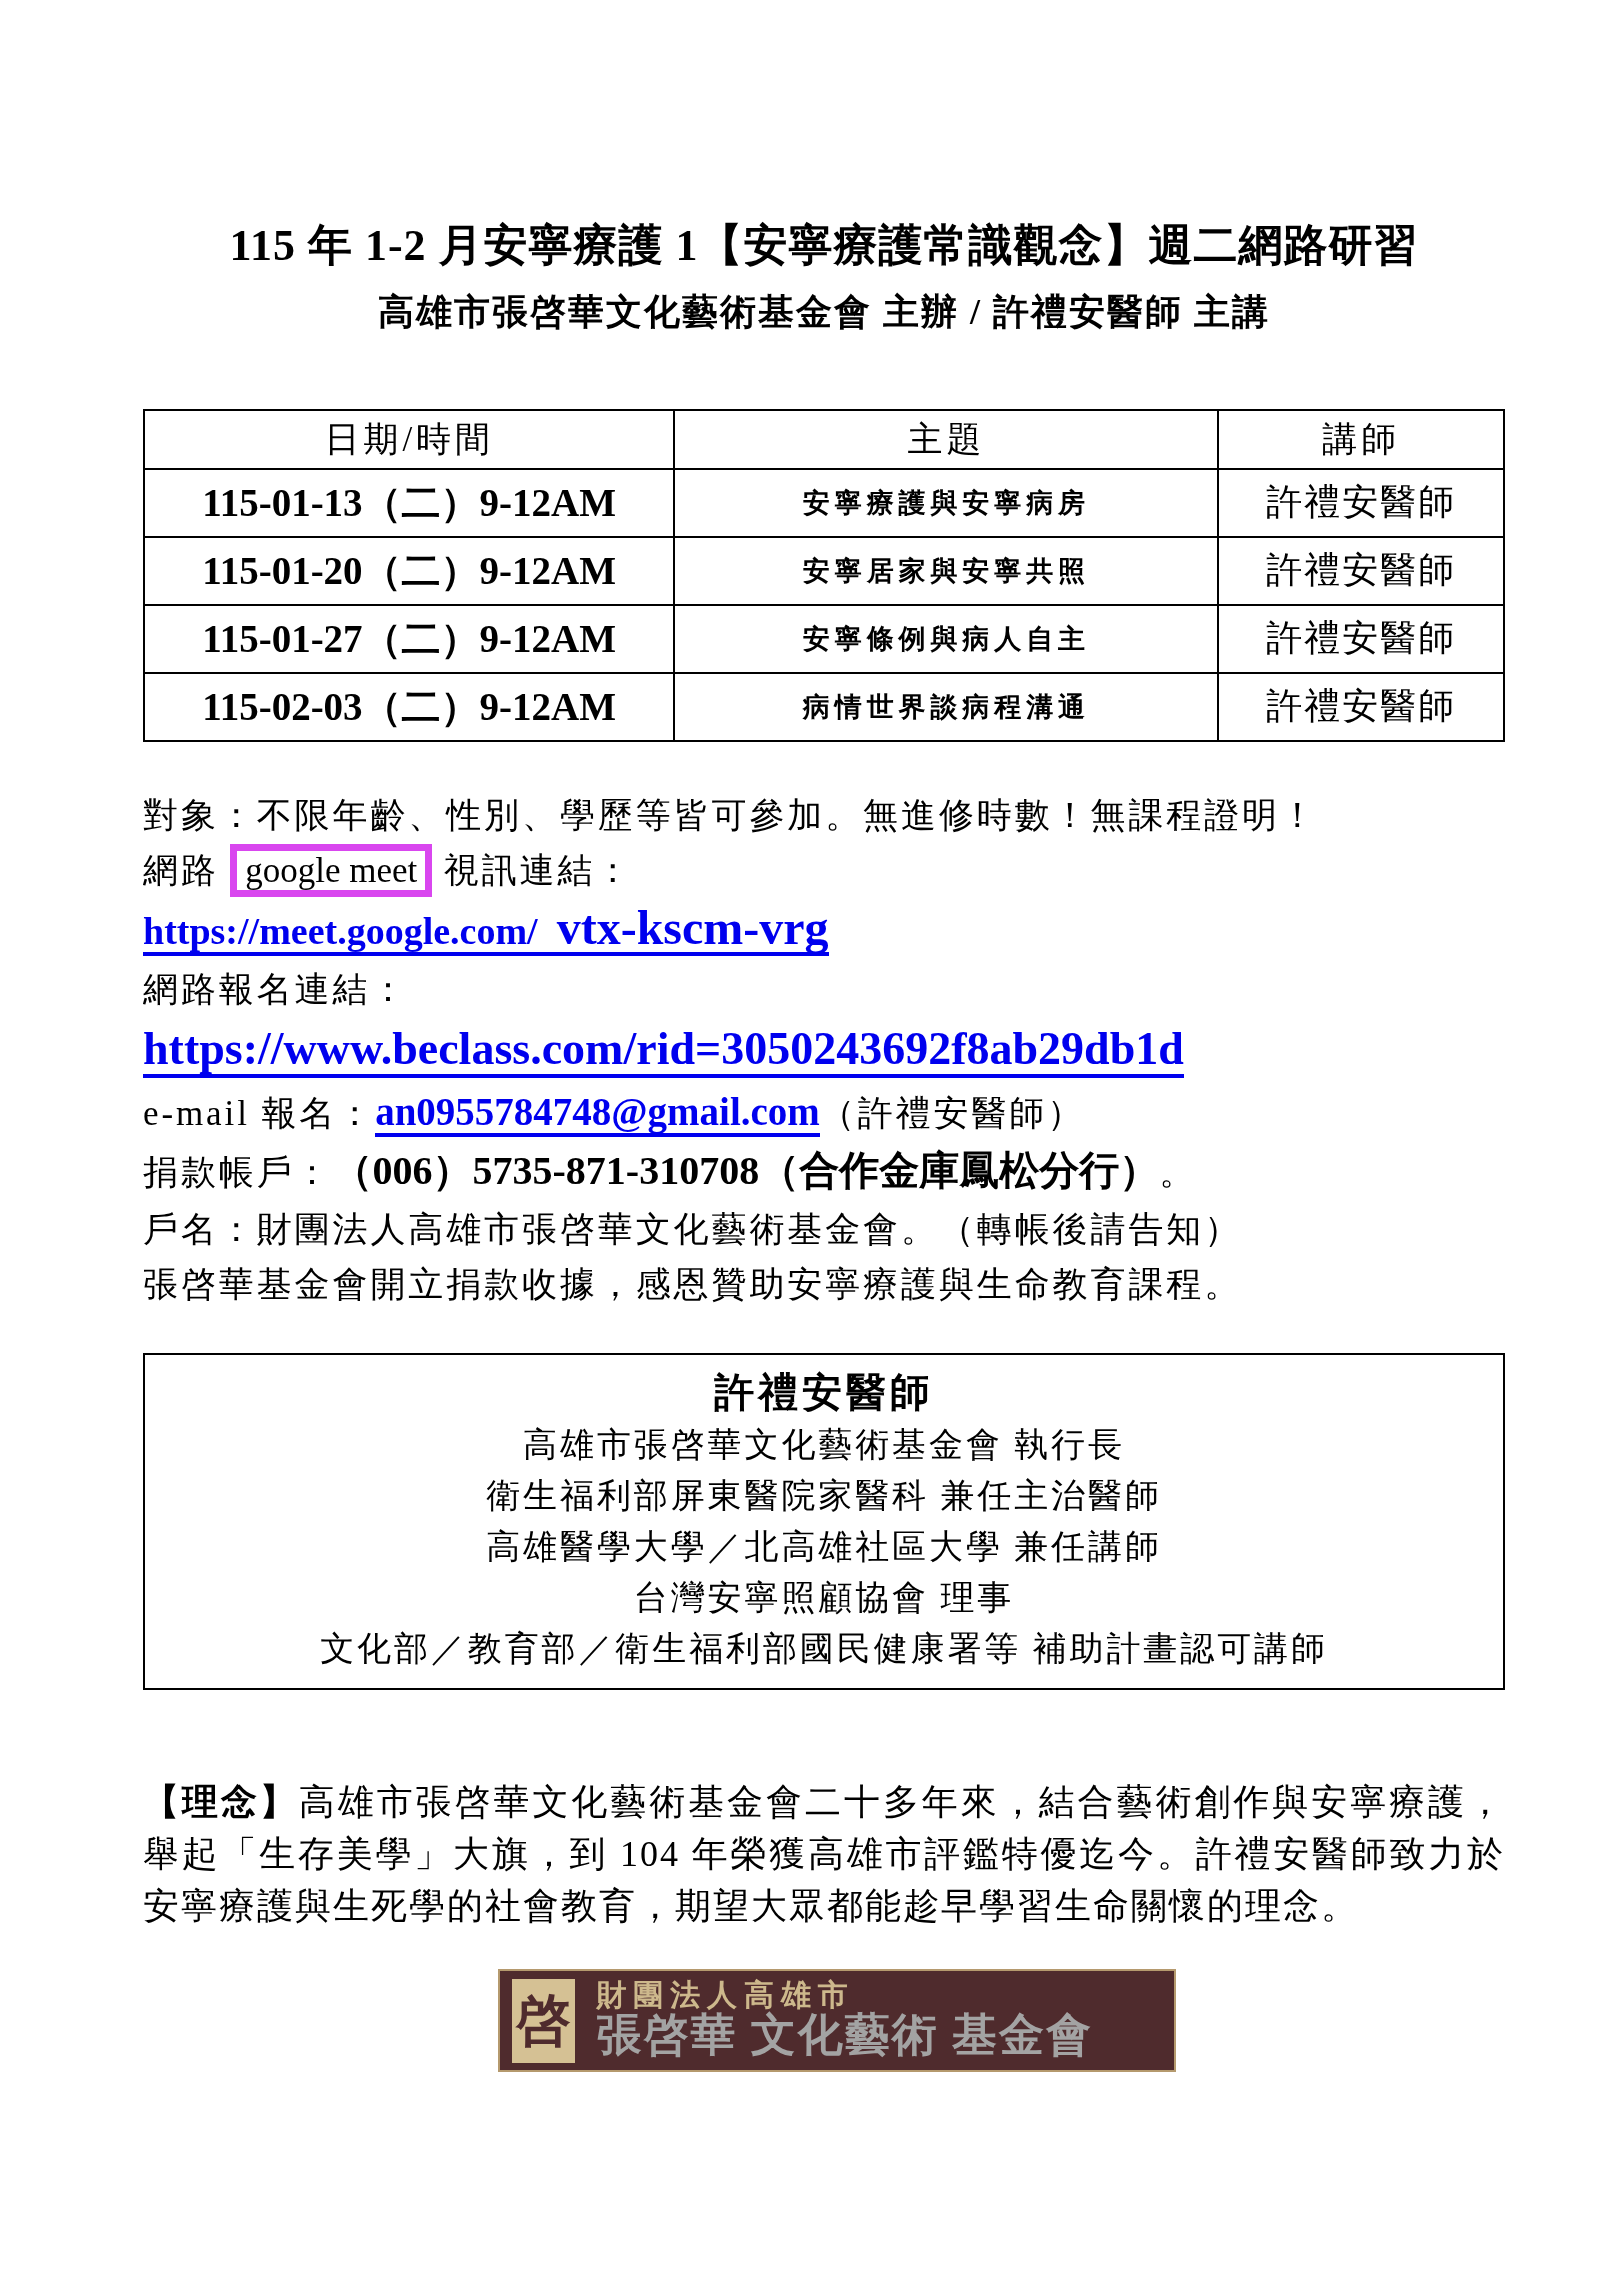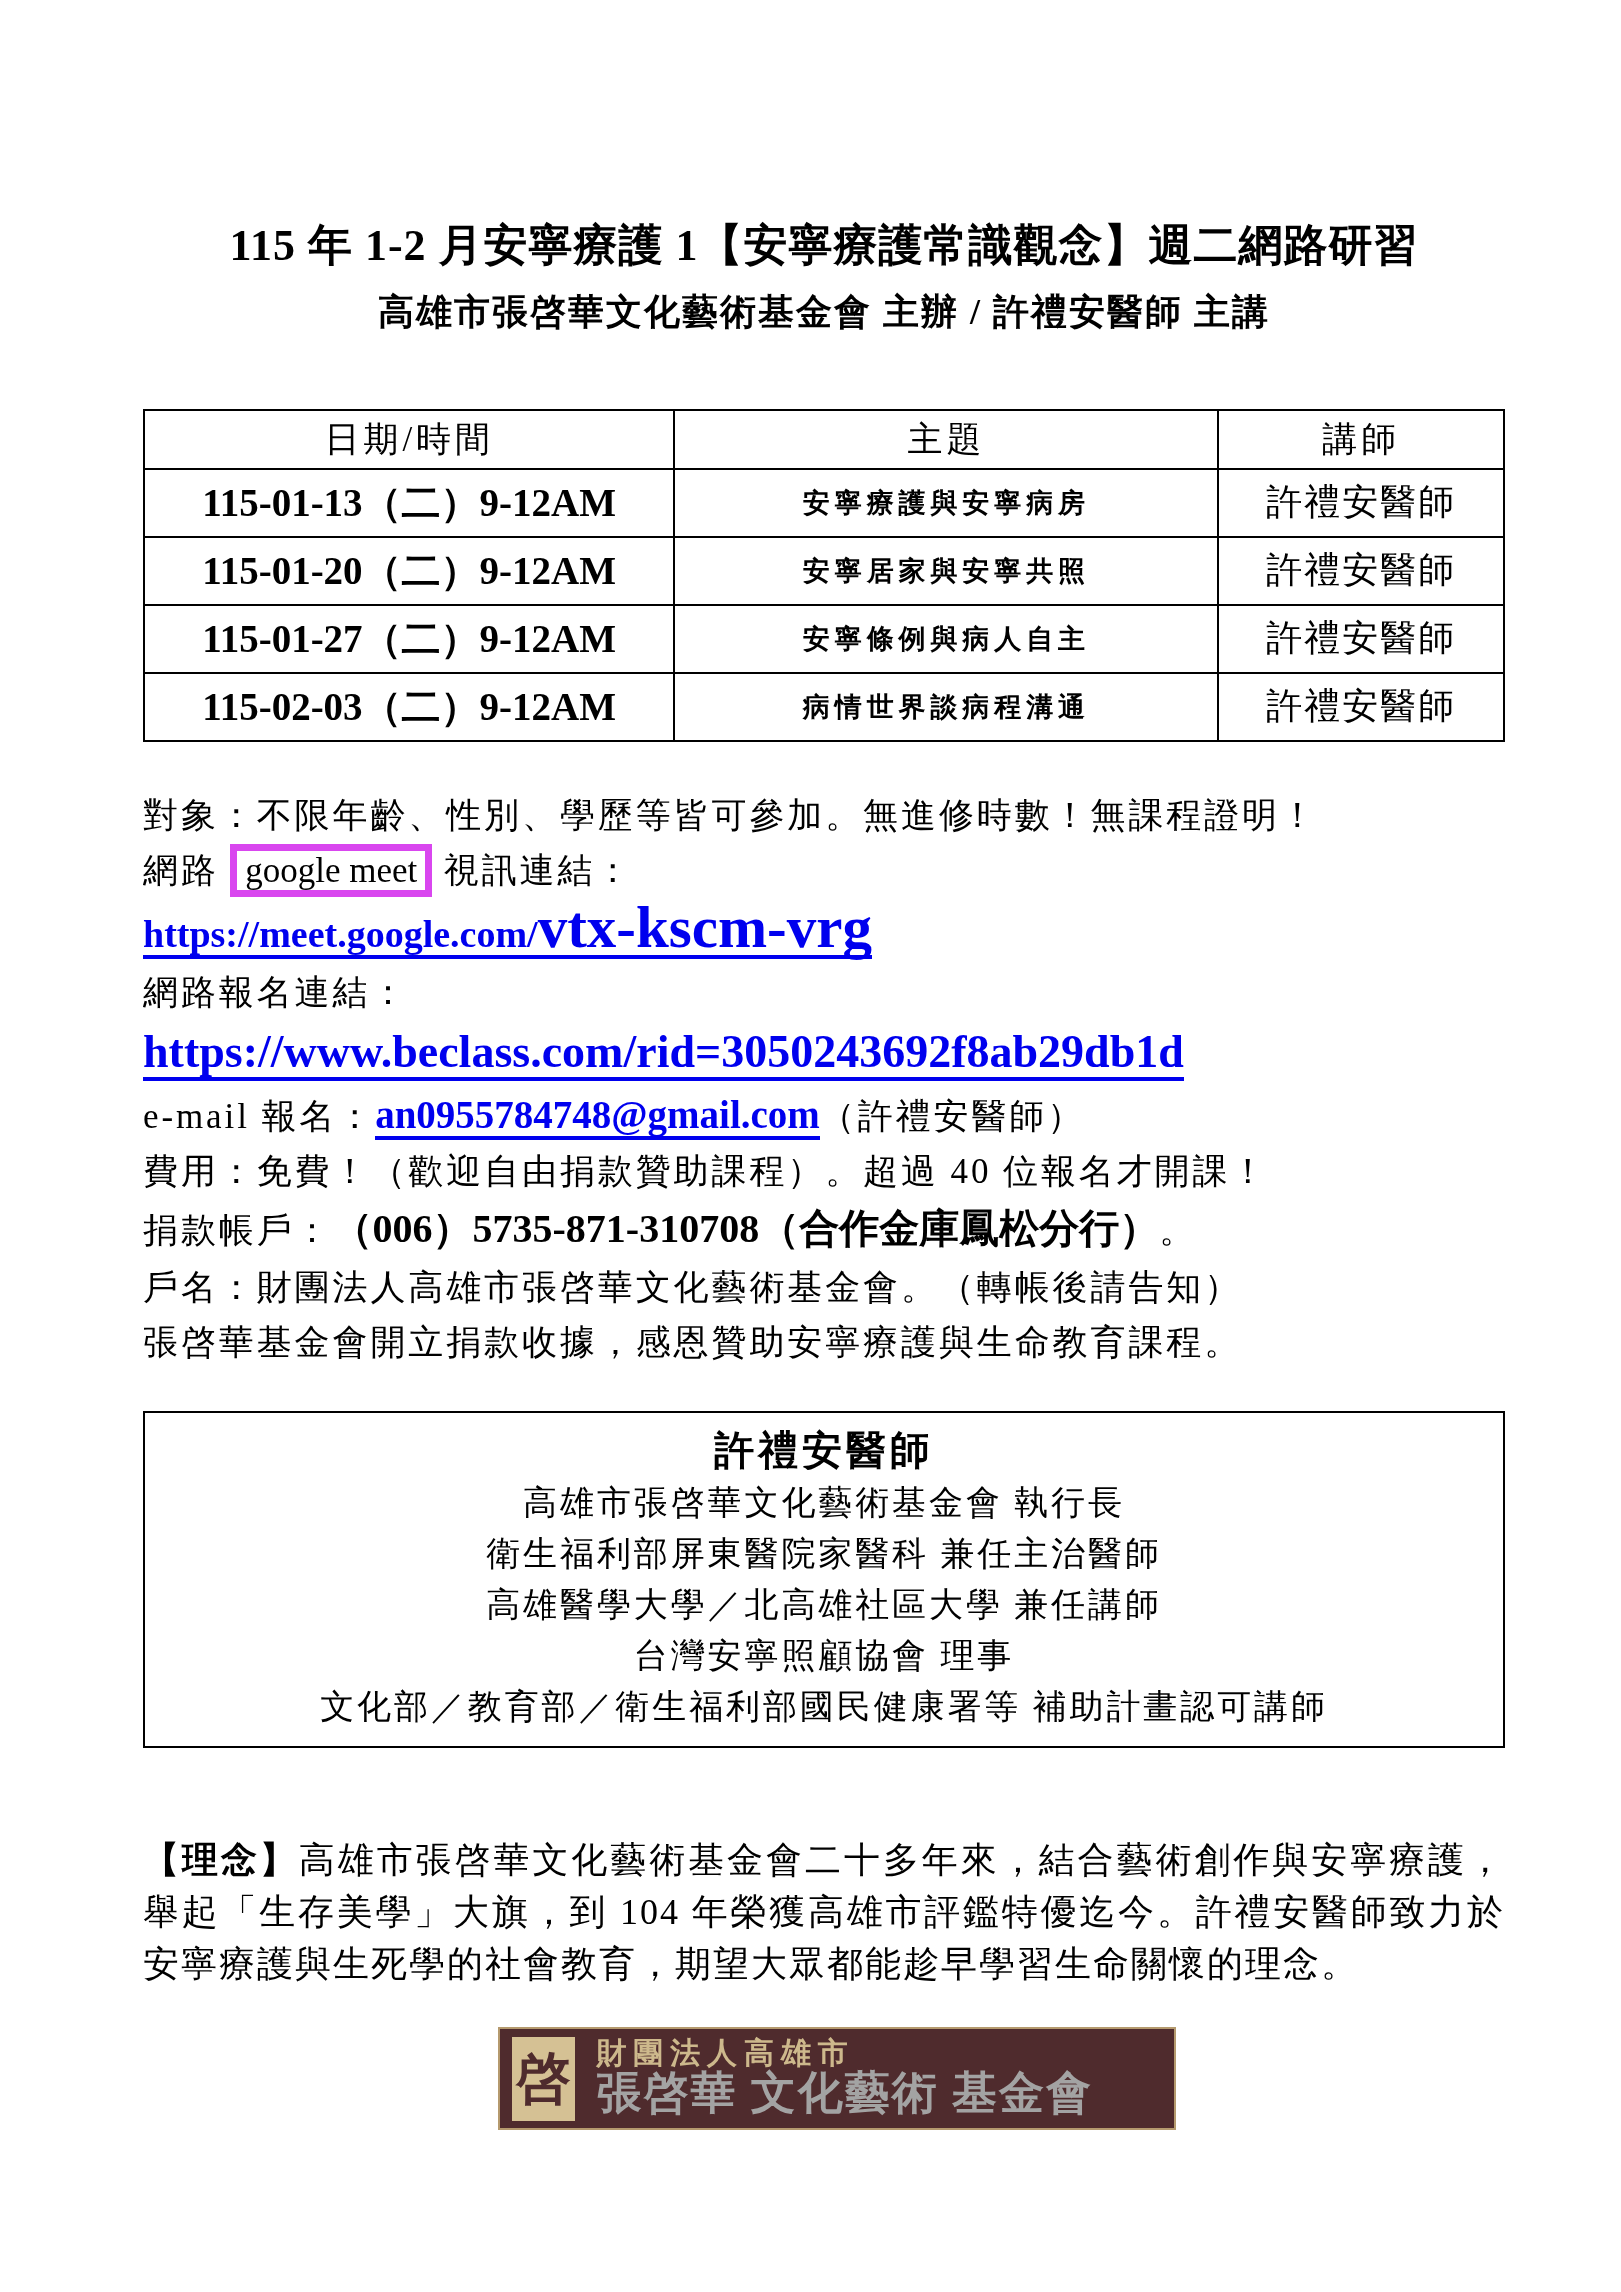--- a/index.html
+++ b/index.html
@@ -89,21 +89,21 @@
   a.doclink, .doclink {
     color: #0000EE;
     font-weight: bold;
     text-decoration: none;
     border-bottom: 4.9px solid #0000EE;
     letter-spacing: 0;
     cursor: pointer;
   }
   .line-meetlink { line-height: 59px; }
   .meet-base { font-size: 38px; }
-  .meet-code { font-size: 59px; }
+  .meet-code { font-size: 48px; margin-left: 19px; }
   .line-beclass { line-height: 63px; }
   .beclass { font-size: 46px; }
   .email-link {
     font-size: 39px;
     border-bottom: 3.9px solid #0000EE;
   }
   .line-donation { line-height: 59px; }
   .bold-account {
     font-size: 40px;
     font-weight: bold;
@@ -239,21 +239,20 @@
     <div class="line">網路報名連結：</div>
 
     <div class="line line-beclass">
       <a class="doclink beclass">https://www.beclass.com/rid=3050243692f8ab29db1d</a>
     </div>
 
     <div class="line">
       <span>e-mail 報名：</span><a class="doclink email-link">an0955784748@gmail.com</a><span>（許禮安醫師）</span>
     </div>
 
-    <div class="line">費用：免費！（歡迎自由捐款贊助課程）。超過 40 位報名才開課！</div>
 
     <div class="line line-donation">
       <span>捐款帳戶：</span><span class="bold-account">（006）5735-871-310708（合作金庫鳳松分行）</span><span>。</span>
     </div>
 
     <div class="line">戶名：財團法人高雄市張啓華文化藝術基金會。（轉帳後請告知）</div>
 
     <div class="line">張啓華基金會開立捐款收據，感恩贊助安寧療護與生命教育課程。</div>
 
   </div>

